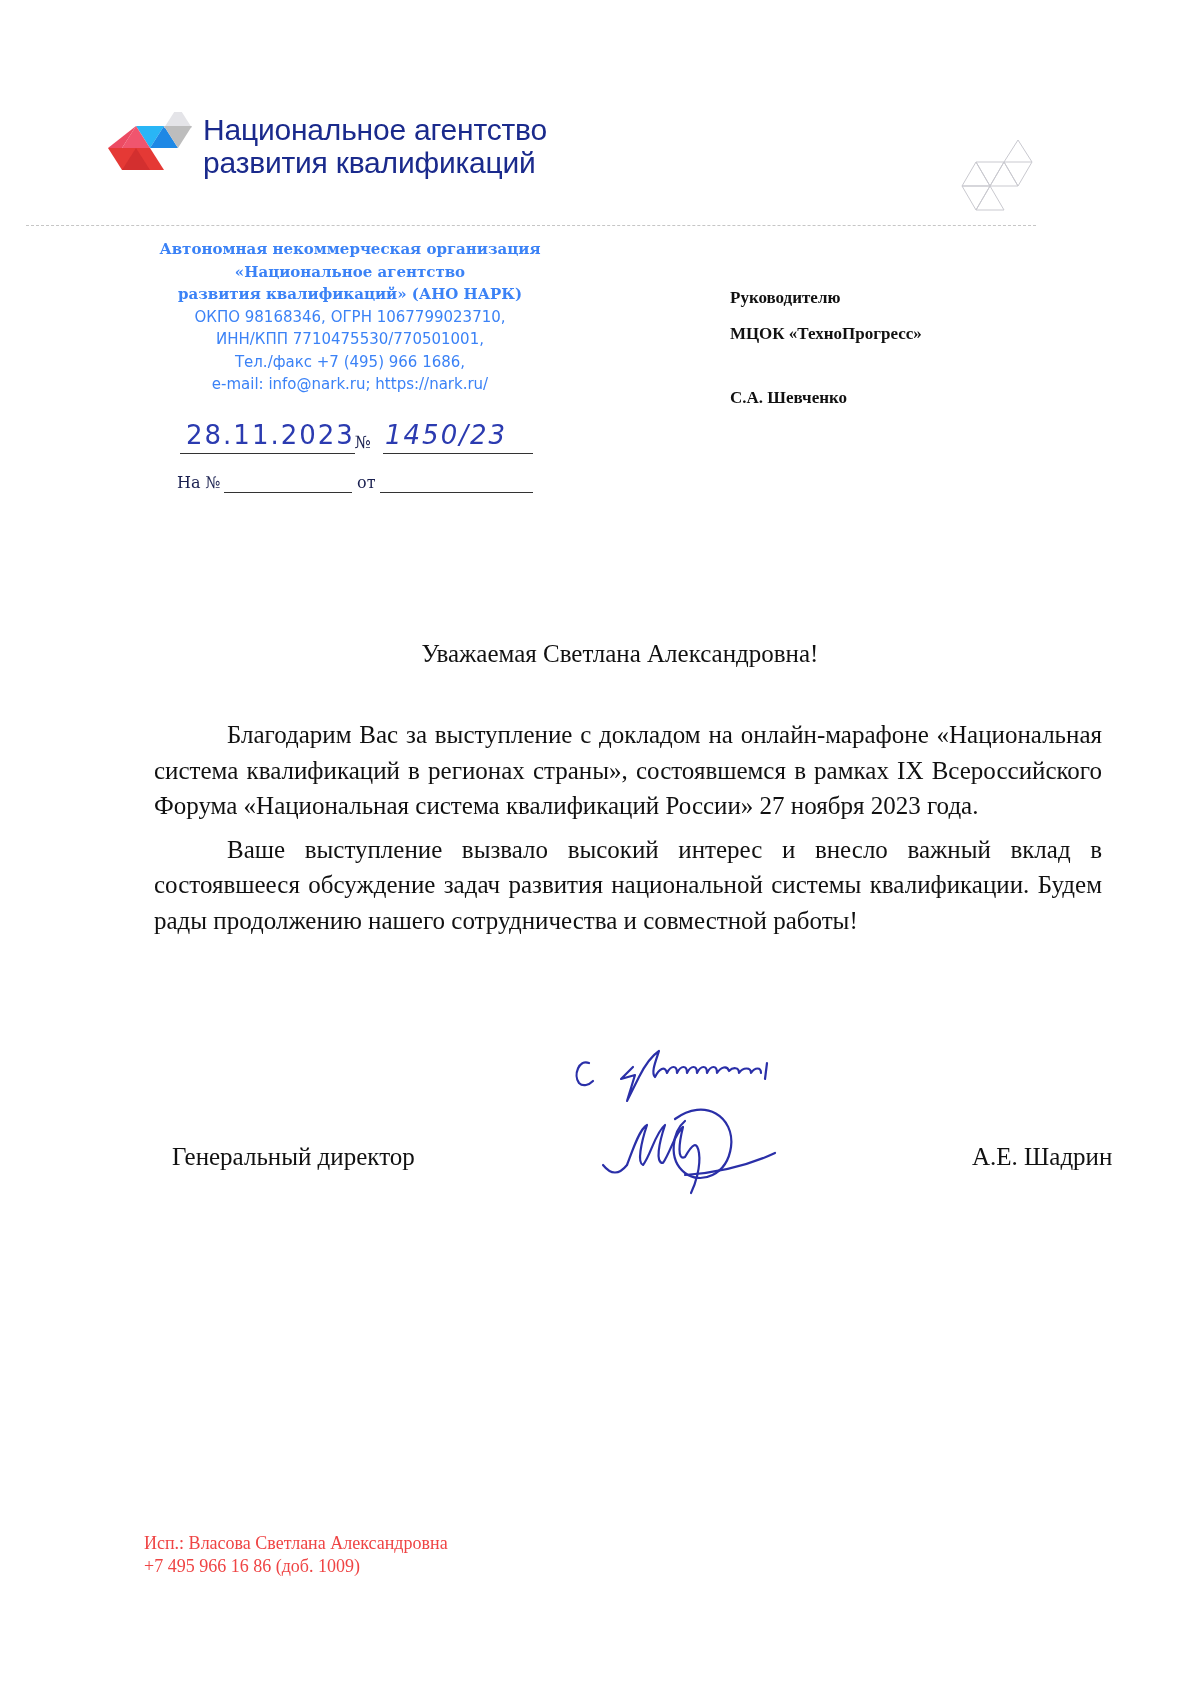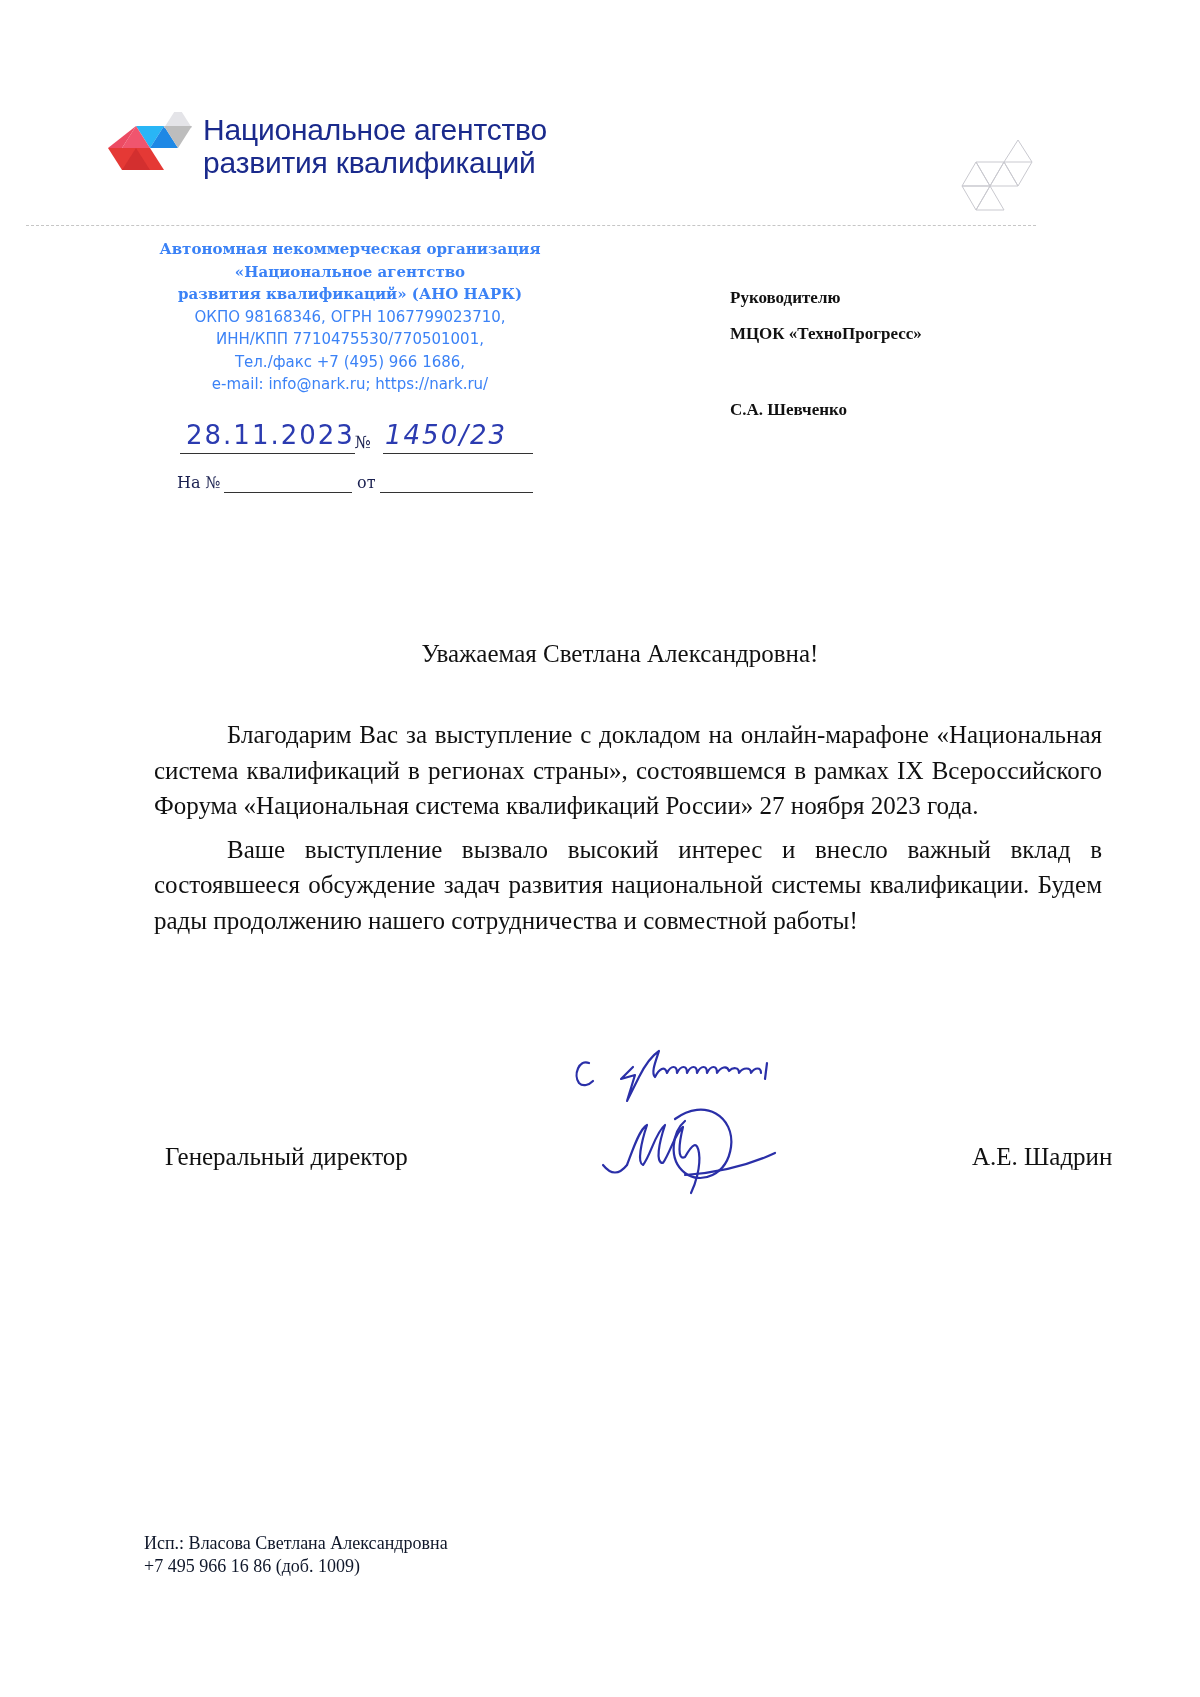--- a/index.html
+++ b/index.html
@@ -21,34 +21,34 @@
   .reg-underline-1 { left: 180px; top: 453px; width: 175px; border-top: 1px solid #333; }
   .reg-underline-2 { left: 383px; top: 453px; width: 150px; border-top: 1px solid #333; }
 
   .ref-label { left: 177px; top: 473px; font-family: "DejaVu Serif", serif; font-size: 16px; color: #1a2050; }
   .ref-u1 { left: 224px; top: 492px; width: 128px; border-top: 1px solid #333; }
   .ref-from { left: 357px; top: 473px; font-family: "DejaVu Serif", serif; font-size: 16px; color: #1a2050; }
   .ref-u2 { left: 380px; top: 492px; width: 153px; border-top: 1px solid #333; }
 
   
   .addressee { left: 730px; top: 280px; width: 380px; font-family: "Liberation Serif", serif; font-weight: bold; font-size: 17px; line-height: 36px; color: #111; }
-  .addressee .addr-name { margin-top: 40px; }
+  .addressee .addr-name { margin-top: 28px; }
 
   
   .salutation { left: 140px; top: 640px; width: 960px; text-align: center; font-family: "Liberation Serif", serif; font-size: 25px; color: #111; }
   .letter-body { left: 146px; top: 709px; width: 964px; font-family: "Liberation Serif", serif; font-size: 25px; line-height: 35.5px; text-align: justify; color: #111; }
   .letter-body p { margin: 8px; text-indent: 73px; }
 
   
-  .sign-title { left: 165px; top: 1143px; font-family: "Liberation Serif", serif; font-size: 25px; color: #111; }
+  .sign-title { left: 172px; top: 1143px; font-family: "Liberation Serif", serif; font-size: 25px; color: #111; }
   .sign-name { left: 972px; top: 1143px; font-family: "Liberation Serif", serif; font-size: 25px; color: #111; }
   #signature { left: 555px; top: 1045px; width: 300px; height: 170px; }
 
   
-  .executor { left: 144px; top: 1532px; font-family: "Liberation Serif", serif; font-size: 18px; line-height: 23px; color: #0f172a; }
+  .executor { left: 144px; top: 1532px; font-family: "Liberation Serif", serif; font-size: 18px; line-height: 23px; color: #ef4444; }
 </style>
 </head>
 <body>
 
 <svg id="logo-mark" class="abs" viewBox="0 0 100 76">
   <polygon points="36,14 64,14 50,36" fill="#29b6f6"></polygon>
   <polygon points="50,36 64,14 78,36" fill="#1e88e5"></polygon>
   <polygon points="78,-6 92,16 64,16" fill="#e4e4e8"></polygon>
   <polygon points="64,14 92,14 78,36" fill="#bdbdbd"></polygon>
   <polygon points="36,14 50,36 22,36" fill="#f0556e"></polygon>

